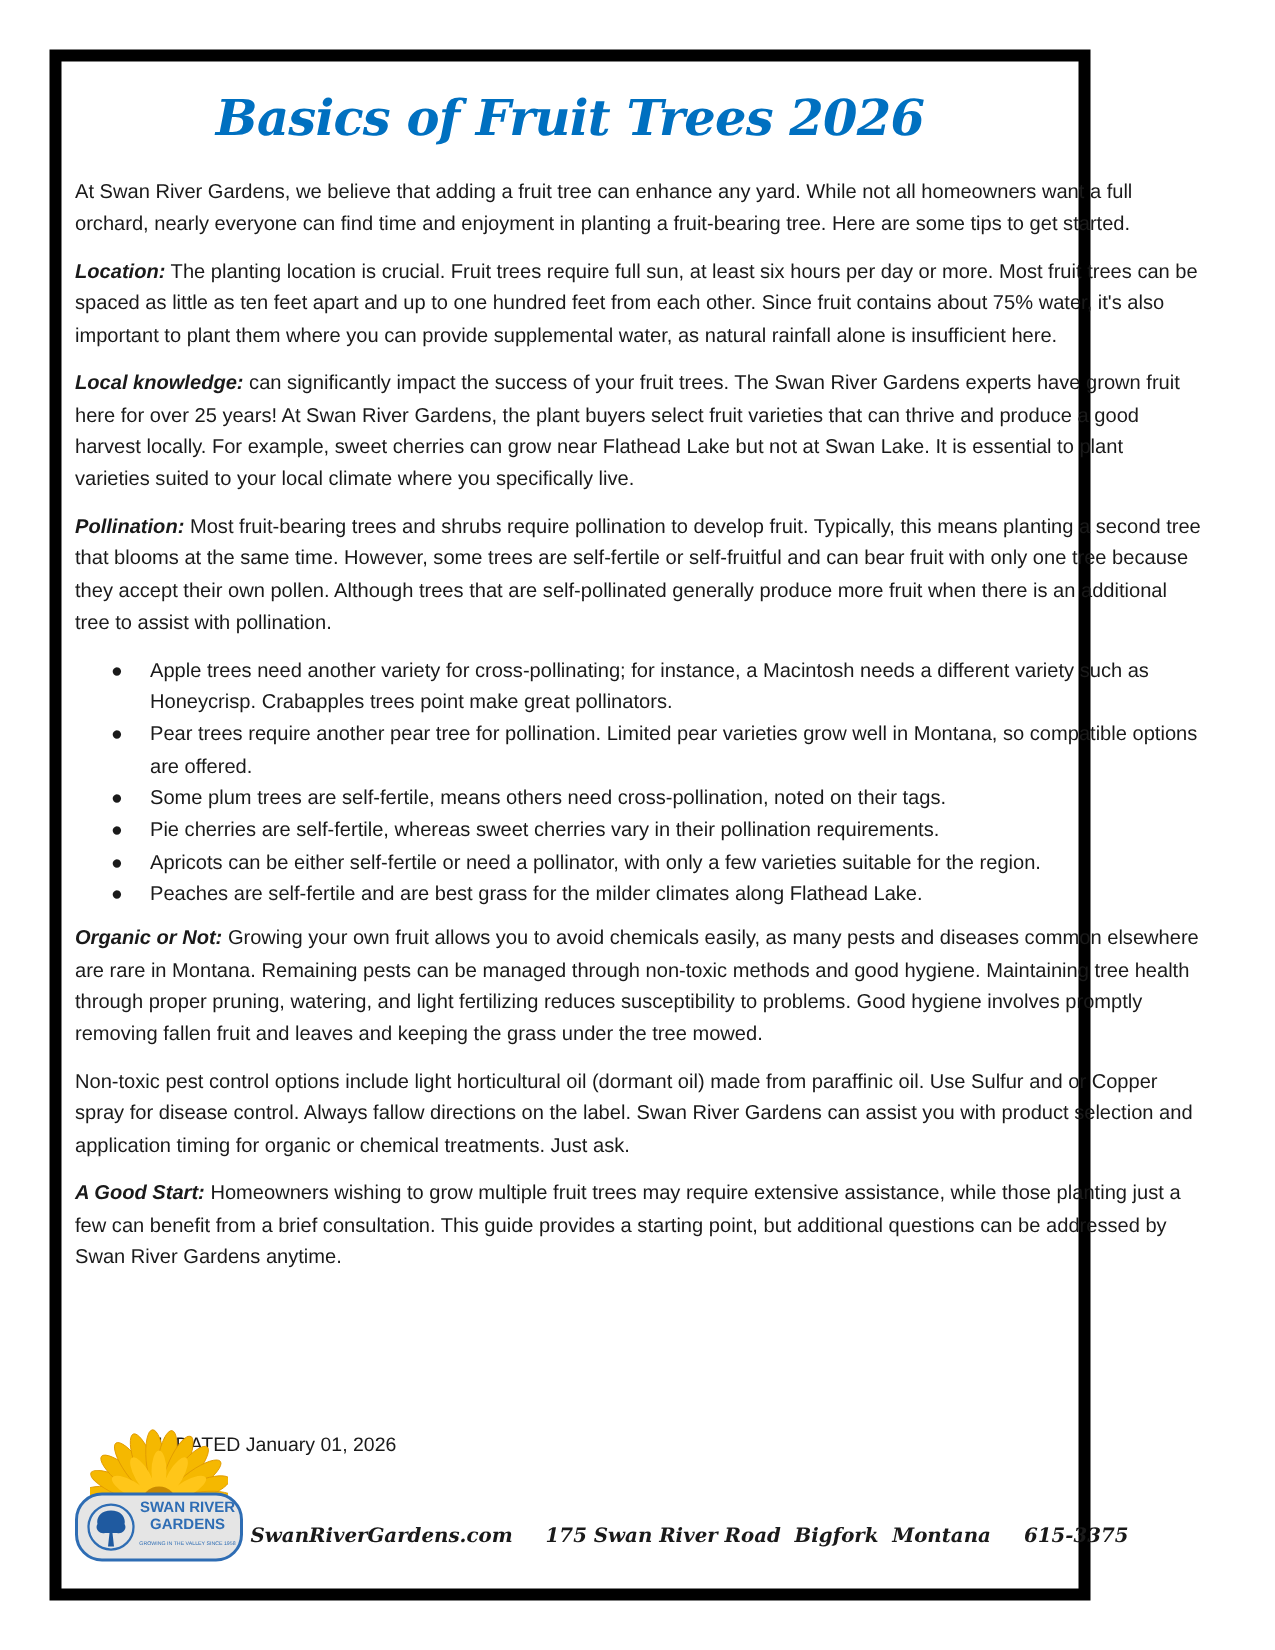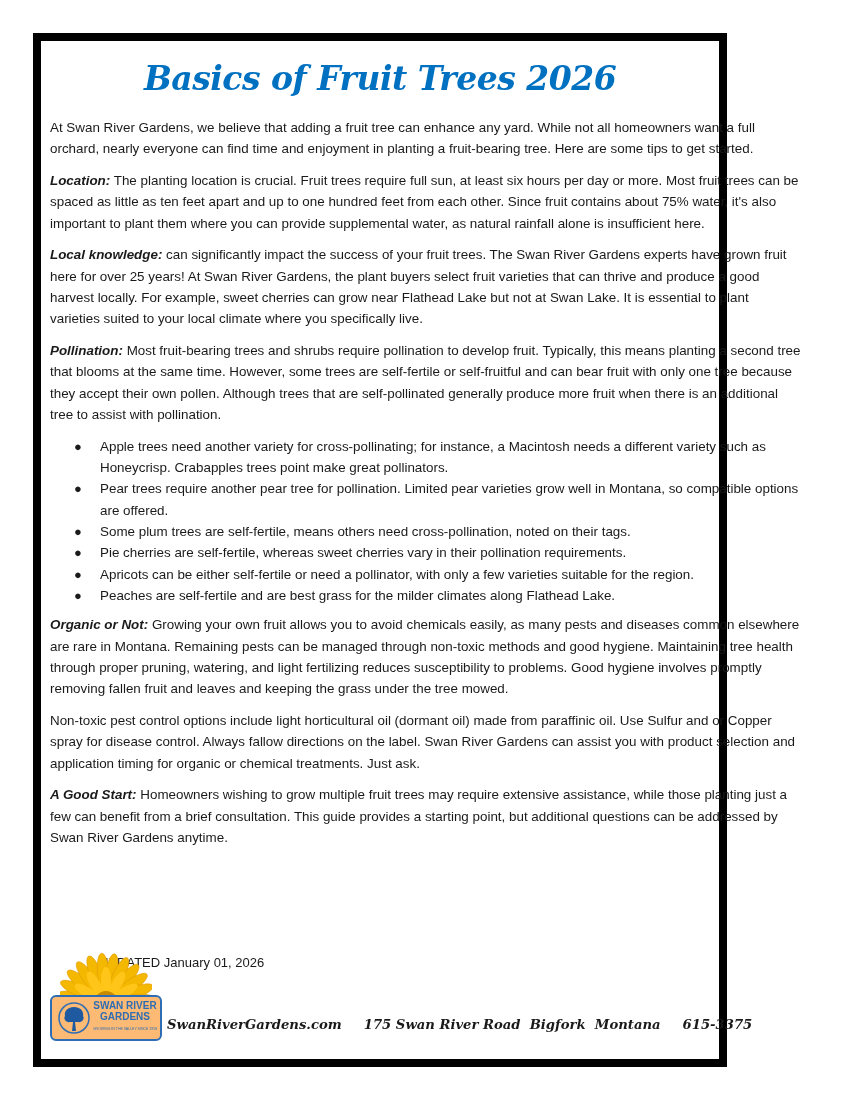--- a/index.html
+++ b/index.html
@@ -30,21 +30,21 @@
     position: absolute; left: 0; right: 0; top: 914px; text-align: left;
     font-family: "Liberation Sans", sans-serif; font-size: 13px; color: #1a1a1a;
     padding-left: 58px;
   }
   .logo {
     position: absolute; left: 9px; top: 910px; width: 112px; height: 92px;
   }
   .logo .sunflower { position: absolute; left: 10px; top: 0; width: 92px; height: 52px; }
   .logo .badge {
     position: absolute; left: 0; top: 44px; width: 112px; height: 46px;
-    box-sizing: border-box; border: 2px solid #2E6DB4; border-radius: 6px; background: #fdba74;
+    box-sizing: border-box; border: 2px solid #2E6DB4; border-radius: 18px; background: #e5e5e5;
   }
   .logo .badge .tree { position: absolute; left: 6px; top: 4px; width: 32px; height: 36px; }
   .logo .badge .name {
     position: absolute; left: 38px; top: 3px; width: 70px; text-align: center;
     font-family: "Liberation Sans", sans-serif; font-size: 10px; line-height: 11px; color: #2E6DB4;
     font-weight: bold;
   }
   .logo .badge .tagline {
     position: absolute; left: 38px; top: 30px; width: 70px; text-align: center;
     font-family: "Liberation Sans", sans-serif; font-size: 3.5px; color: #2E6DB4; white-space: nowrap;

